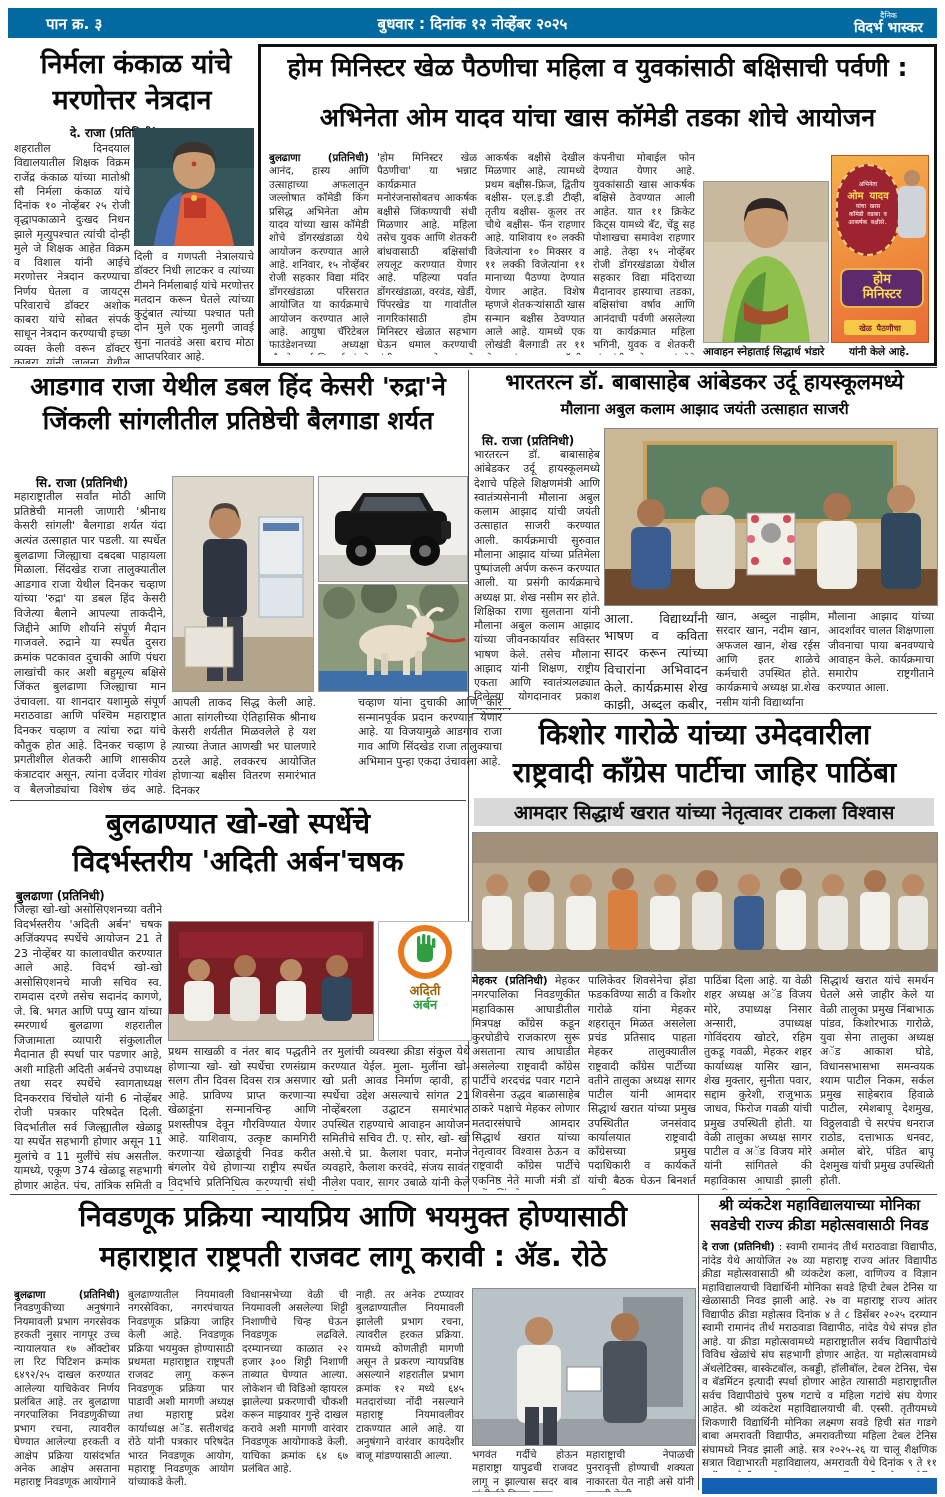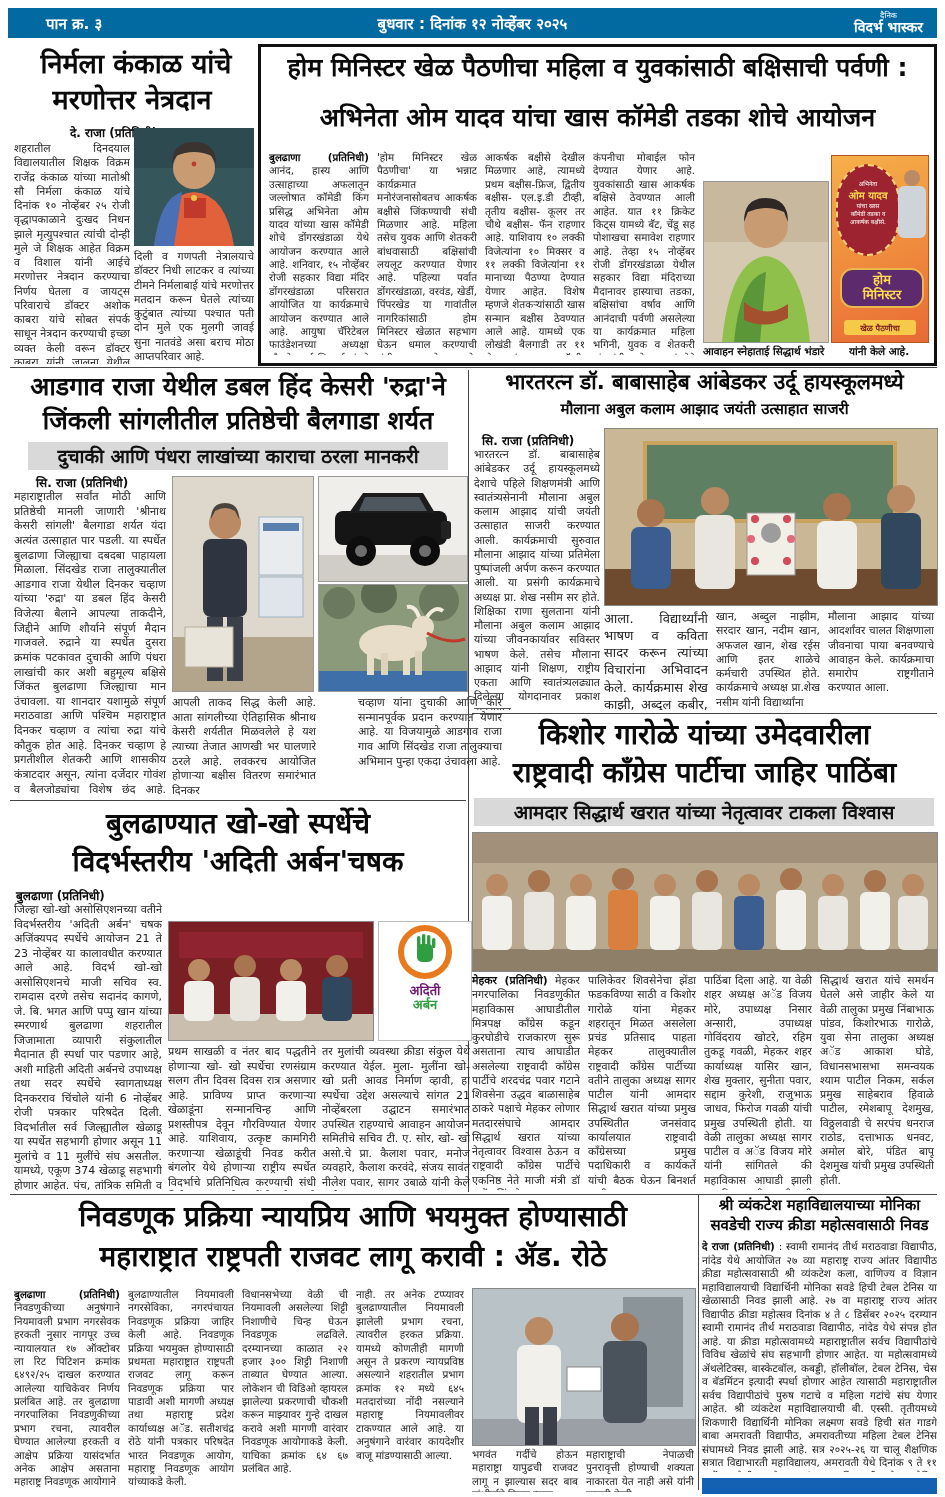--- a/index.html
+++ b/index.html
@@ -16,36 +16,36 @@
   .vr{position:absolute;width:1px;background:#444;}
   .hr{position:absolute;height:1px;background:#444;}
   
   .hl{position:absolute;font-weight:800;color:#0a0a0a;text-align:center;white-space:nowrap;overflow:hidden;line-height:1.2;}
   .sub{position:absolute;background:#d9d9d9;font-weight:700;color:#111;text-align:center;white-space:nowrap;overflow:hidden;}
   .byl{font-weight:700;color:#0a0a0a;}
   .bylline{position:absolute;font-weight:700;font-size:12px;color:#0a0a0a;}
   .col{position:absolute;text-align:justify;overflow:hidden;color:#1d1d1d;}
   .cap{position:absolute;font-size:10.5px;font-weight:600;color:#111;white-space:nowrap;overflow:hidden;}
   .box{position:absolute;border:3px solid #111;}
-  .photo{position:absolute;overflow:hidden;}
+  .photo{position:absolute;overflow:hidden;font-family:Liberation Mono, monospace;}
   
   .poster{background:linear-gradient(160deg,#f6b04a 0%,#ef8a3c 55%,#e86a35 100%);border:1px solid #b5541f;}
   .poster .badge{position:absolute;left:4px;top:8px;width:64px;height:92px;border-radius:50%/42%;background:#9e2330;border:2px dashed #f3d27a;color:#fff;text-align:center;padding-top:14px;box-sizing:border-box;}
   .poster .badge .p1{font-size:6px;}
   .poster .badge .p2{font-size:10px;font-weight:800;color:#ffd94f;}
   .poster .badge .p3,.poster .badge .p4,.poster .badge .p5{font-size:6px;}
-  .poster .hm{position:absolute;left:8px;top:112px;width:80px;background:#5d2a6e;border:2px solid #e8b94c;border-radius:13px;color:#ffd94f;text-align:center;font-weight:800;line-height:1.15;padding:3px 0;}
+  .poster .hm{position:absolute;left:8px;top:112px;width:80px;background:#5d2a6e;border:2px solid #e8b94c;border-radius:8px;color:#ffd94f;text-align:center;font-weight:800;line-height:1.15;padding:3px 0;}
   .poster .hm .h1{font-size:13px;}
   .poster .hm .h2{font-size:13px;}
   .poster .ribbon{position:absolute;left:12px;top:164px;width:72px;background:#f7c948;color:#7a1f1f;font-size:8px;font-weight:800;text-align:center;border-radius:3px;padding:2px 0;}
   .poster .man-head{position:absolute;right:8px;top:14px;width:16px;height:16px;border-radius:50%;background:#b98a63;}
   .poster .man-body{position:absolute;right:2px;top:30px;width:28px;height:52px;border-radius:6px;background:#cfd4da;}
   
   .aditi{background:#fff;border:1px solid #bbb;text-align:center;}
-  .aditi .t1{font-size:13px;font-weight:800;color:#701a75;line-height:1.1;}
+  .aditi .t1{font-size:13px;font-weight:800;color:#a16207;line-height:1.1;}
   .aditi .t2{font-size:13px;font-weight:800;color:#2f9e41;line-height:1.1;}
   .bluebar{position:absolute;background:#1460b3;}
 </style>
 </head>
 <body>
 
 <div class="abs masthead">
   <span class="mh-page">पान क्र. ३</span>
   <span class="mh-date">बुधवार : दिनांक १२ नोव्हेंबर २०२५</span>
   <span class="mh-brand">
@@ -114,21 +114,20 @@
   </div>
   <div class="cap" style="left:442px;top:297px;width:170px;">आवाहन स्नेहाताई सिद्धार्थ भंडारे</div>
   <div class="cap" style="left:588px;top:297px;width:80px;">यांनी केले आहे.</div>
 </div>
 
 <div class="hr" style="left:10px;top:367px;width:927px;"></div>
 
 <div class="abs" style="left:10px;top:370px;width:456px;height:428px;">
   <div class="hl" style="left:0;top:2px;width:456px;font-size:25px;">आडगाव राजा येथील डबल हिंद केसरी 'रुद्रा'ने</div>
   <div class="hl" style="left:0;top:36px;width:456px;font-size:25px;">जिंकली सांगलीतील प्रतिष्ठेची बैलगाडा शर्यत</div>
-  <div class="sub" style="left:18px;top:72px;width:420px;height:28px;font-size:19px;line-height:28px;">दुचाकी आणि पंधरा लाखांच्या काराचा ठरला मानकरी</div>
   <div class="bylline" style="left:26px;top:104px;">सि. राजा (प्रतिनिधी)</div>
   <div class="col" style="left:4px;top:120px;width:152px;height:304px;font-size:11px;line-height:1.33;">महाराष्ट्रातील सर्वांत मोठी आणि प्रतिष्ठेची मानली जाणारी 'श्रीनाथ केसरी सांगली' बैलगाडा शर्यत यंदा अत्यंत उत्साहात पार पडली. या स्पर्धेत बुलढाणा जिल्ह्याचा दबदबा पाहायला मिळाला. सिंदखेड राजा तालुक्यातील आडगाव राजा येथील दिनकर चव्हाण यांच्या 'रुद्रा' या डबल हिंद केसरी विजेत्या बैलाने आपल्या ताकदीने, जिद्दीने आणि शौर्याने संपूर्ण मैदान गाजवले. रुद्राने या स्पर्धेत दुसरा क्रमांक पटकावत दुचाकी आणि पंधरा लाखांची कार अशी बहुमूल्य बक्षिसे जिंकत बुलढाणा जिल्ह्याचा मान उंचावला. या शानदार यशामुळे संपूर्ण मराठवाडा आणि पश्चिम महाराष्ट्रात दिनकर चव्हाण व त्यांचा रुद्रा यांचे कौतुक होत आहे. दिनकर चव्हाण हे प्रगतीशील शेतकरी आणि शासकीय कंत्राटदार असून, त्यांना दर्जेदार गोवंश व बैलजोड्यांचा विशेष छंद आहे. त्यांच्या गोठ्यात अनेक ताकदवान बैल असून 'रुद्रा' हा त्यांच्यापैकी एक असून त्याने</div>
   <div class="photo" style="left:162px;top:106px;width:140px;height:214px;border:1px solid #999;">
     <svg width="140" height="214" xmlns="http://www.w3.org/2000/svg">
       <rect width="140" height="214" fill="#ded8cc"></rect>
       <rect y="160" width="140" height="54" fill="#b3a48c"></rect>
       <rect x="86" y="40" width="44" height="58" fill="#e8ecef" stroke="#9fb3c4"></rect>
       <rect x="90" y="46" width="36" height="8" fill="#5a7fae"></rect>
       <rect x="86" y="100" width="44" height="40" fill="#dfe5ea" stroke="#9fb3c4"></rect>
       <circle cx="52" cy="46" r="16" fill="#b98a63"></circle>

